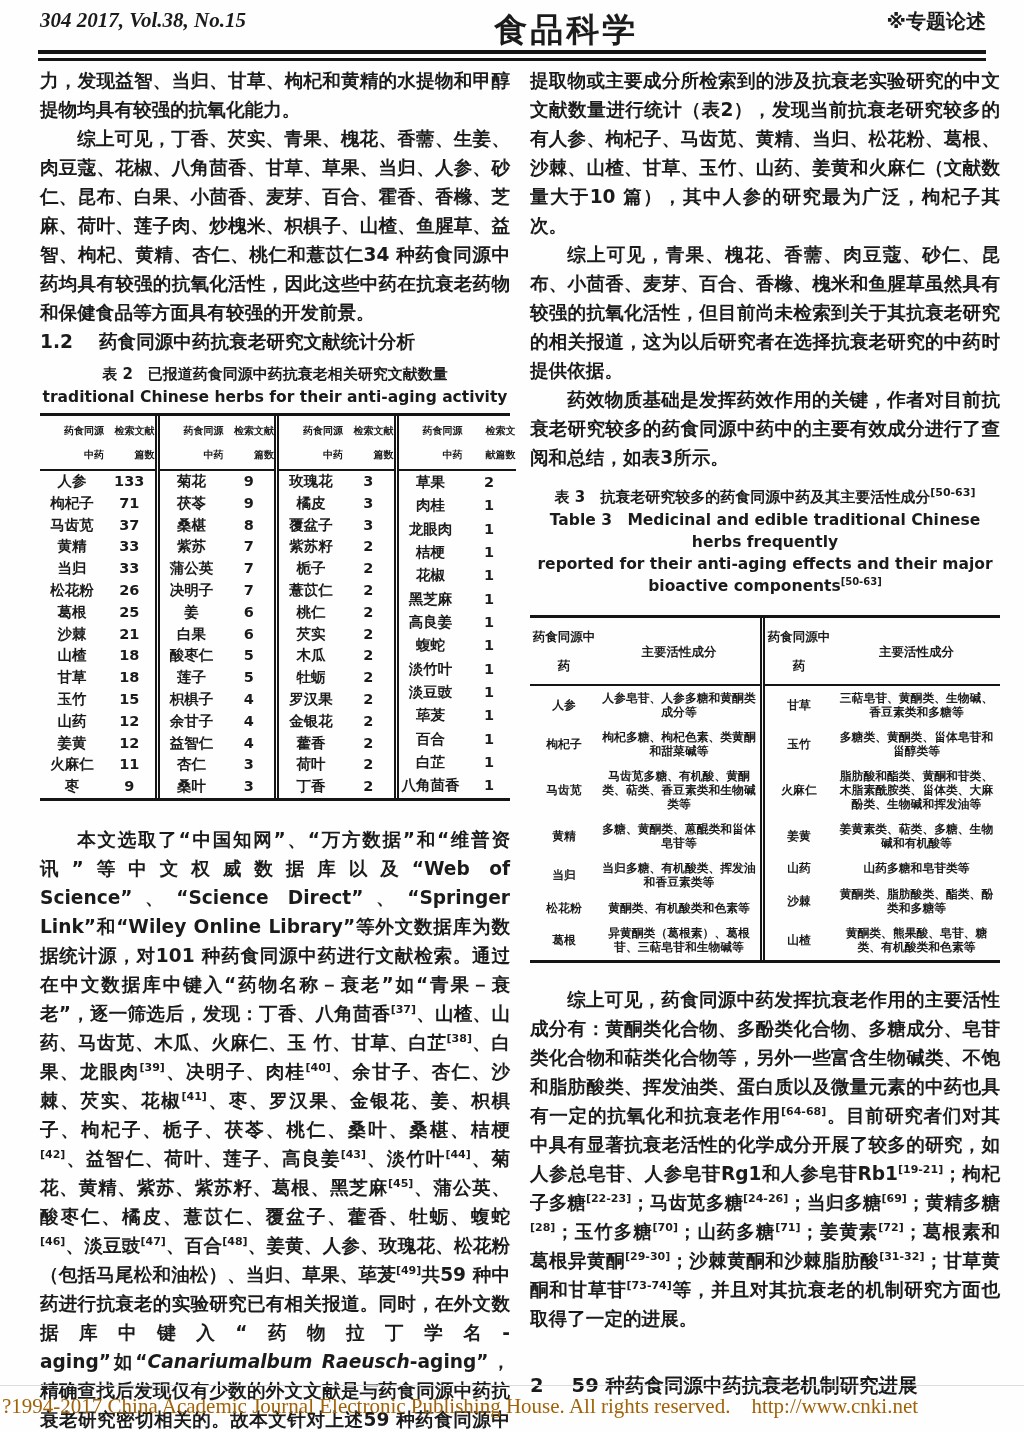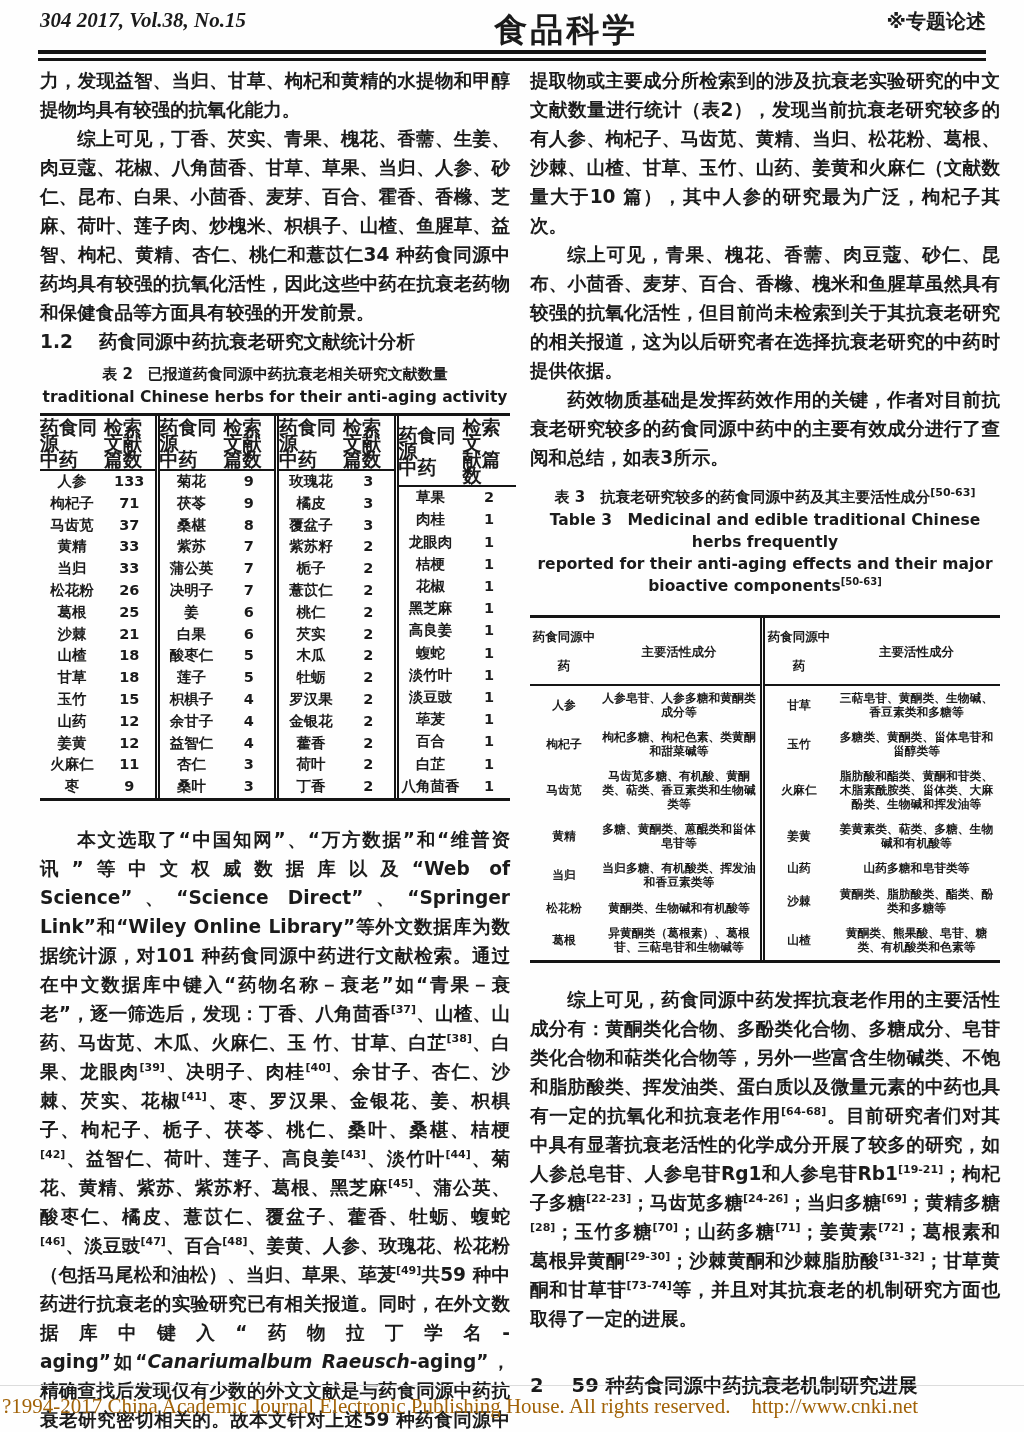--- a/index.html
+++ b/index.html
@@ -31,21 +31,21 @@
   
   .cap-zh{margin:7px 0 0 0;text-align:center;text-indent:0;font-size:15px;font-weight:700;line-height:23px;}
   .cap-en{margin:0;text-align:center;text-indent:0;font-size:15.5px;font-weight:700;line-height:22px;}
   .cap-en sup{font-size:10px;}
 
   
   .t2{display:flex;margin-top:5px;border-top:3px solid #151515;border-bottom:3px solid #151515;}
   .t2 table{border-collapse:collapse;table-layout:fixed;width:117.5px;}
   .t2 .grp{box-sizing:border-box;}
   .t2 .grp:not(:last-child){border-right:5px double #151515;}
-  .t2 th{font-size:19px;line-height:16px;font-weight:700;text-align:left;
+  .t2 th{font-size:10px;line-height:24px;font-weight:700;text-align:right;
          padding:3px 0 2px 0;border-bottom:2px solid #151515;white-space:pre-line;}
   .t2 td{font-size:14.5px;line-height:21.8px;font-weight:600;text-align:center;padding:0;}
 
   
   .t3{display:flex;margin-top:18px;border-top:3px solid #151515;border-bottom:3px solid #151515;}
   .t3 table{border-collapse:collapse;table-layout:fixed;width:235px;}
   .t3 .half{box-sizing:border-box;}
   .t3 .half:first-child{border-right:5px double #151515;}
   .t3 th{font-size:12.5px;font-weight:700;text-align:center;padding:4px 0;
          border-bottom:2px solid #151515;}
@@ -425,21 +425,21 @@
             <tr>
               <td>黄精</td>
               <td>多糖、黄酮类、蒽醌类和甾体皂苷等</td>
             </tr>
             <tr>
               <td>当归</td>
               <td>当归多糖、有机酸类、挥发油和香豆素类等</td>
             </tr>
             <tr>
               <td>松花粉</td>
-              <td>黄酮类、生物碱和有机酸等</td>
+              <td>黄酮类、有机酸类和色素等</td>
             </tr>
             <tr>
               <td>葛根</td>
               <td>异黄酮类（葛根素）、葛根苷、三萜皂苷和生物碱等</td>
             </tr>
           </tbody>
       </table>
       <table class="half">
         <colgroup>
             <col class="c-name">

